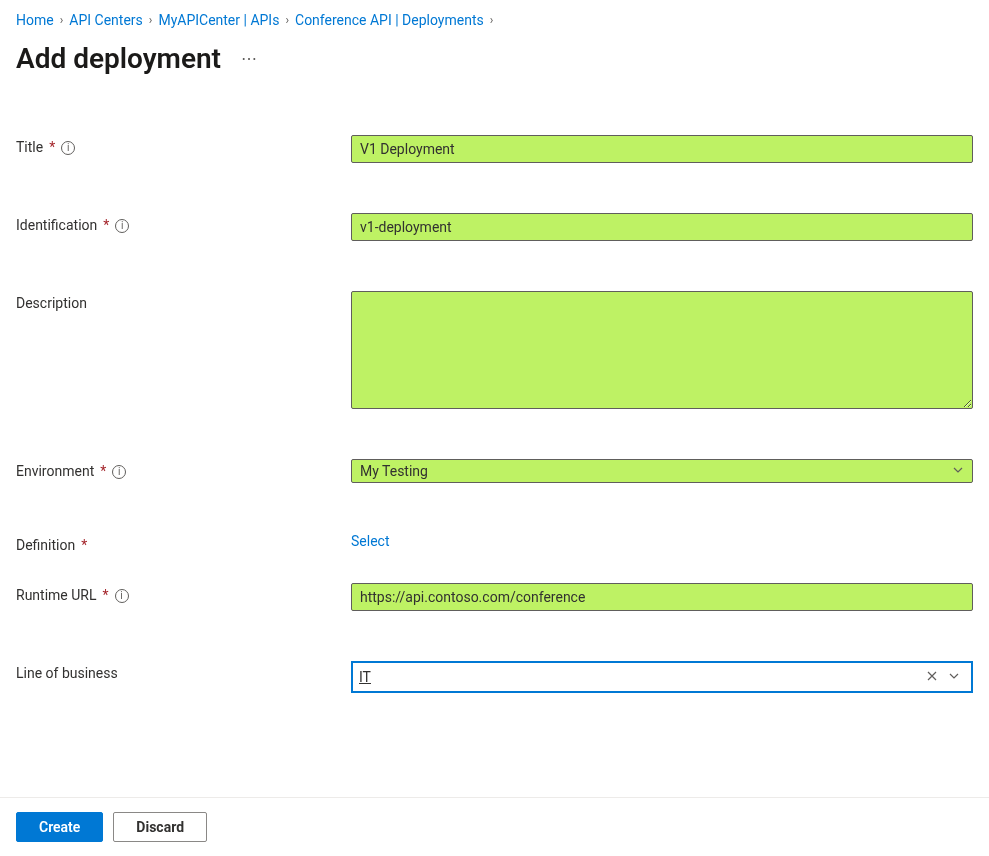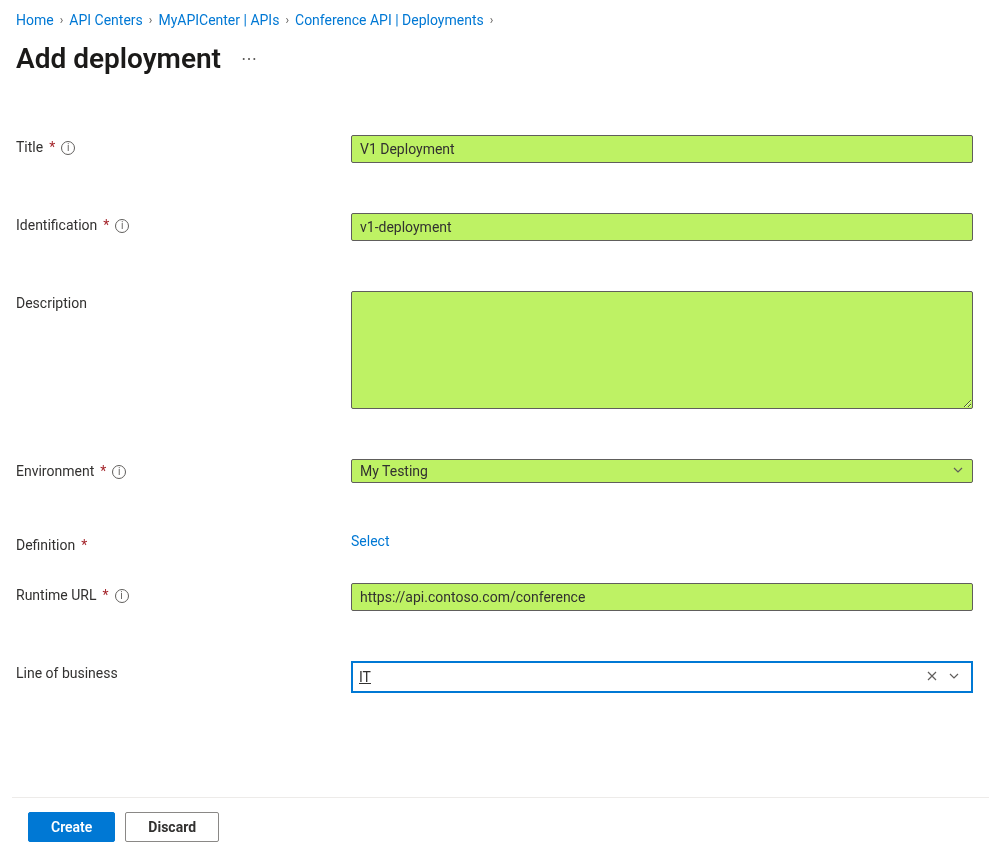--- a/index.html
+++ b/index.html
@@ -140,21 +140,21 @@
     }
     .lob-box .icon-btn {
       width: 22px;
       text-align: center;
       color: #605e5c;
       cursor: pointer;
       font-size: 14px;
     }
     .footer {
       position: absolute;
-      left: 12px;
+      left: 0;
       right: 0;
       bottom: 0;
       border-top: 1px solid #edebe9;
       padding: 14px 16px;
       display: flex;
       gap: 10px;
       background: #ffffff;
     }
     .btn {
       padding: 6px 22px;

